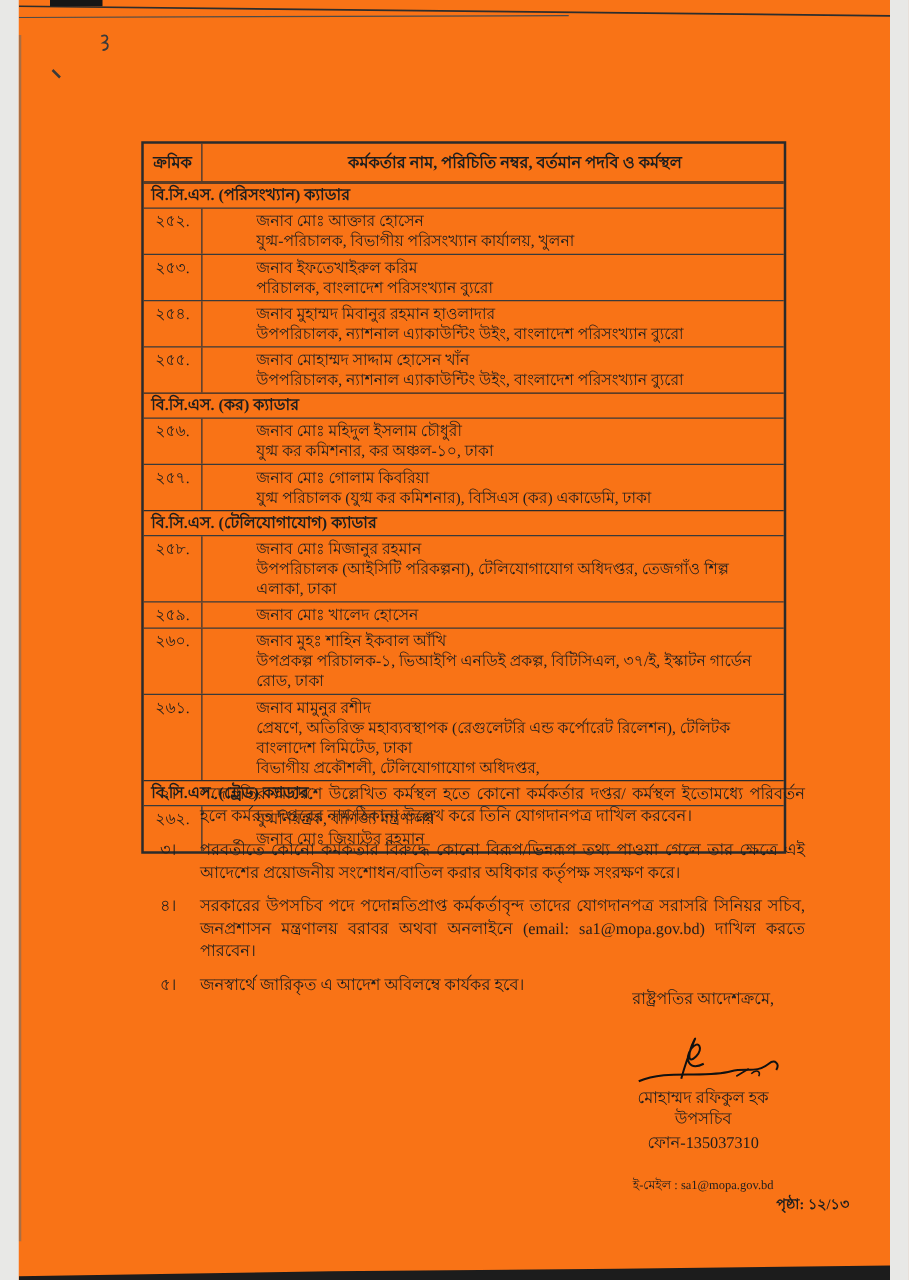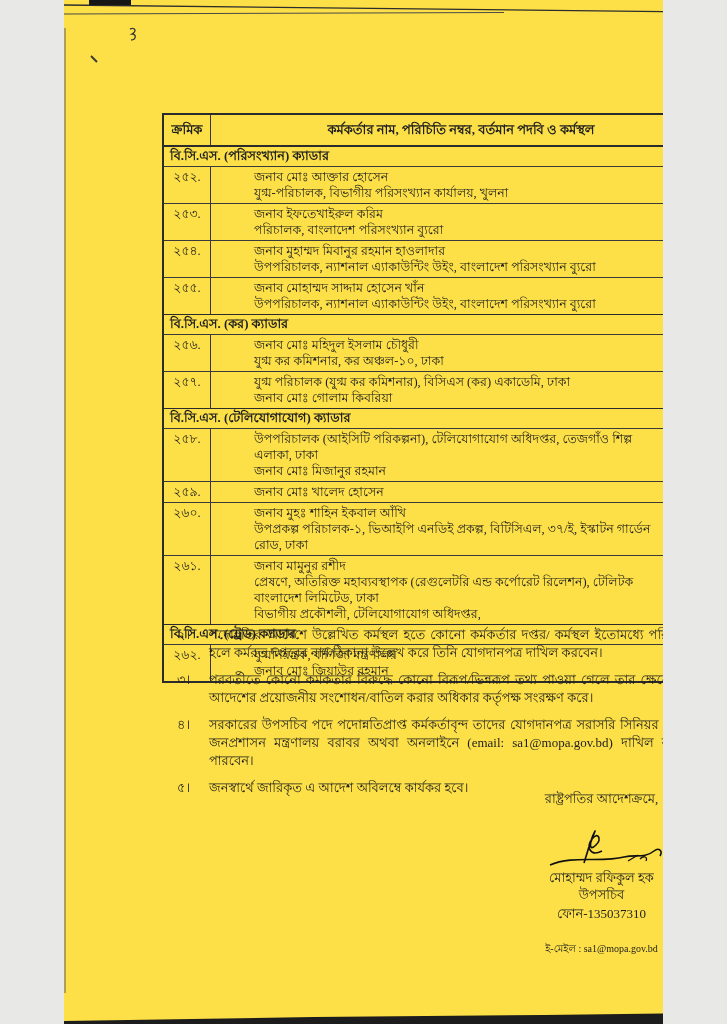--- a/index.html
+++ b/index.html
@@ -1,20 +1,20 @@
 <!DOCTYPE html>
 <html><head>
 <meta charset="utf-8">
 <style>
   html,body{margin:0;padding:0;background:#e8e8e6;}
   .page{
     position:relative;
-    width:599px;height:1024px;
+    width:697px;height:1024px;
     margin:0 auto;
-    background:#fde047;
+    background:#f97316;
     overflow:hidden;
     font-family:"Liberation Serif","DejaVu Serif",serif;
     color:#1e1e1e;
   }
   
   .artifact-svg{position:absolute;left:0;top:0;width:727px;height:1024px;pointer-events:none;}
   .left-edge-line{position:absolute;left:0;top:28px;width:2px;height:965px;background:#6a6a6a;opacity:.55;}
   
   .doc-table{
     position:absolute;left:98px;top:113px;width:516px;
@@ -41,21 +41,21 @@
   
   .notes{
     position:absolute;left:113px;top:626px;width:516px;
     font-size:13px;line-height:18px;
   }
   .note{display:flex;margin-bottom:9px;}
   .note-num{flex:0 0 32px;}
   .note-text{flex:1;text-align:justify;}
   
   .signature{
-    position:absolute;left:415px;top:790px;width:245px;
+    position:absolute;left:425px;top:790px;width:245px;
     text-align:center;font-size:13px;line-height:17px;
   }
   .sig-order{margin-bottom:16px;}
   .sig-scribble{display:block;margin:0 auto;}
   .sig-name{margin-top:-6px;}
   .sig-phone{margin-top:2px;}
   .sig-email{font-size:10px;margin-top:18px;}
   
   .page-footer{
     position:absolute;left:606px;top:955px;
@@ -122,30 +122,30 @@
         <div class="t-row">
           <div class="t-serial">২৫৬.</div>
           <div class="t-details">
             <div class="t-line">জনাব মোঃ মহিদুল ইসলাম চৌধুরী</div>
             <div class="t-line">যুগ্ম কর কমিশনার, কর অঞ্চল-১০, ঢাকা</div>
           </div>
         </div>
         <div class="t-row">
           <div class="t-serial">২৫৭.</div>
           <div class="t-details">
+            <div class="t-line">জনাব মোঃ গোলাম কিবরিয়া</div>
             <div class="t-line">যুগ্ম পরিচালক (যুগ্ম কর কমিশনার), বিসিএস (কর) একাডেমি, ঢাকা</div>
-            <div class="t-line">জনাব মোঃ গোলাম কিবরিয়া</div>
           </div>
         </div>
         <div class="section-row">বি.সি.এস. (টেলিযোগাযোগ) ক্যাডার</div>
         <div class="t-row">
           <div class="t-serial">২৫৮.</div>
           <div class="t-details">
+            <div class="t-line">জনাব মোঃ মিজানুর রহমান</div>
             <div class="t-line">উপপরিচালক (আইসিটি পরিকল্পনা), টেলিযোগাযোগ অধিদপ্তর, তেজগাঁও শিল্প এলাকা, ঢাকা</div>
-            <div class="t-line">জনাব মোঃ মিজানুর রহমান</div>
           </div>
         </div>
         <div class="t-row">
           <div class="t-serial">২৫৯.</div>
           <div class="t-details">
             <div class="t-line">জনাব মোঃ খালেদ হোসেন</div>
           </div>
         </div>
         <div class="t-row">
           <div class="t-serial">২৬০.</div>

